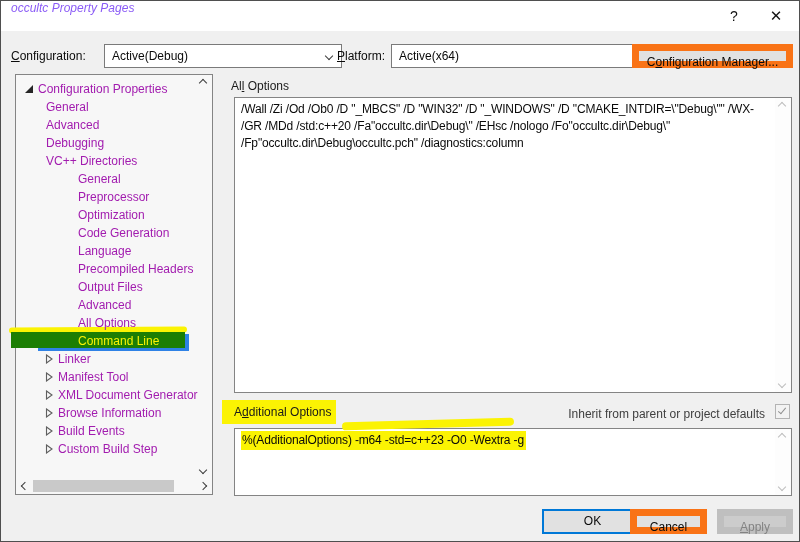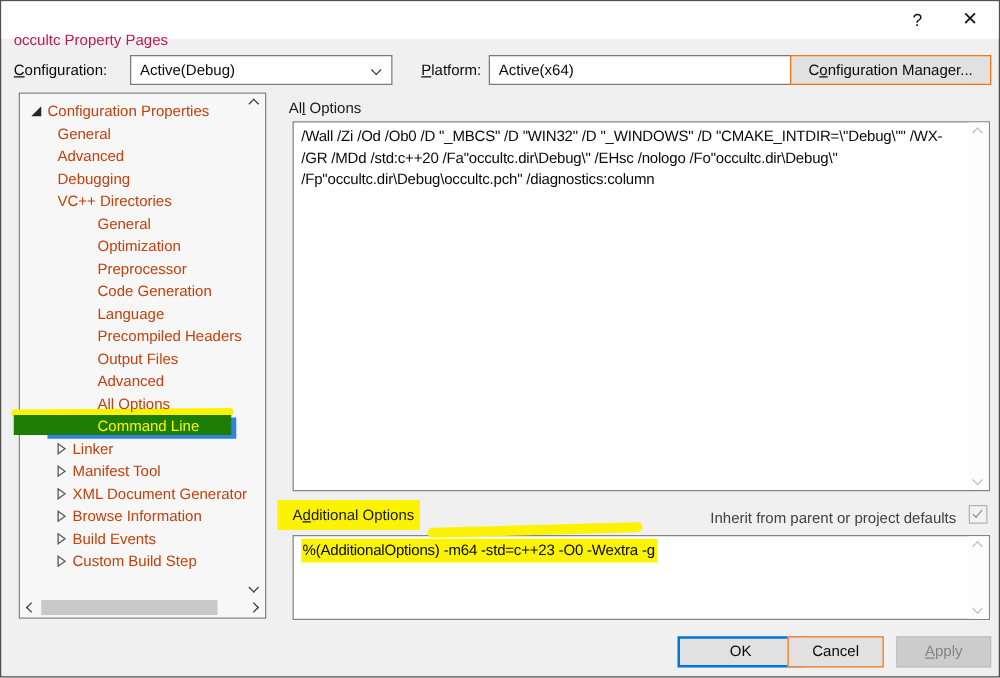--- a/index.html
+++ b/index.html
@@ -7,54 +7,54 @@
   body {
     font-family:"Liberation Sans","DejaVu Sans",sans-serif;
     font-size:12px; color:#1a1a1a; background:#ffffff;
   }
   #dialog {
     position:relative; width:800px; height:542px;
     background:#f0f0f0; border:1px solid #4f4f4f; overflow:hidden;
   }
   
   #titlebar { position:absolute; left:0; top:0; width:100%; height:30px; background:#ffffff; }
-  #title-text { position:absolute; left:10px; top:24px; color:#be185d; }
+  #title-text { position:absolute; left:10px; top:0; color:#8b5cf6;font-style:italic; }
   .title-btn { position:absolute; top:0; height:30px; width:34px; text-align:center;
     line-height:30px; font-size:14px; color:#111; cursor:default; }
   #help-btn { right:48px; }
   #close-btn { right:6px; font-size:15px; }
   
   .lbl { position:absolute; color:#0a0a0a; }
   .accel { text-decoration:underline; }
   .combo {
     position:absolute; height:24px; background:#fff; border:1px solid #7a7a7a;
     line-height:22px; padding-left:7px; color:#0a0a0a;
   }
   .combo .chev { position:absolute; right:9px; top:8px; }
   .chev { display:inline-block; width:6px; height:6px;
     border-right:1.4px solid #3c3c3c; border-bottom:1.4px solid #3c3c3c; }
   .chev.up   { transform:rotate(-135deg); }
   .chev.down { transform:rotate(45deg); }
   .chev.left { transform:rotate(135deg); }
   .chev.right{ transform:rotate(-45deg); }
   .chev.lite { border-color:#bdbdbd; }
   .btn {
-    position:absolute; height:25px; background:#e1e1e1; border:1px solid #f97316;
+    position:absolute; height:25px; background:#e1e1e1; border:7px solid #f97316;
     text-align:center; line-height:22px; color:#0a0a0a; cursor:default;
   }
   
   #tree-panel {
     position:absolute; left:14px; top:73px; width:198px; height:421px;
     background:#f7f7f7; border:1px solid #848484;
   }
   #tree-rows { position:absolute; left:0; top:5px; right:17px; bottom:16px; overflow:visible; }
   .tree-row { position:relative; height:18px; line-height:18px; white-space:nowrap; }
   .tree-row .row-inner { position:relative; z-index:3; display:inline-flex; align-items:center; height:18px; }
   .expander { display:inline-flex; width:10px; justify-content:center; margin-right:4px; }
-  .tree-label { color:#c2410c; }
+  .tree-label { color:#a21caf; }
   .hl-yellow-box { background:#fbf303; padding:1px 3px 2px 1px; display:inline-flex; align-items:center; }
   
   .dec { position:absolute; z-index:1; }
   .dec-blue  { left:22px; right:6px; top:2px; height:17px; background:#2f82e6; }
   .dec-green { left:-5px; right:10px; top:0px; height:16px; background:#1c7e04; z-index:2; }
   .dec-ystreak { left:-7px; right:8px; top:-5px; height:6px; background:#fbf303; border-radius:3px; z-index:2; transform:rotate(-0.4deg); }
   .sel-label { color:#fbf303; }
   
   #tree-vscroll { position:absolute; top:0; right:0; width:16px; bottom:16px; }
   #tree-vscroll .chev { position:absolute; left:4px; }
@@ -95,21 +95,21 @@
 
 <div id="dialog">
 
   <div id="titlebar">
     <span id="title-text">occultc Property Pages</span>
     <span id="help-btn" class="title-btn">?</span>
     <span id="close-btn" class="title-btn">✕</span>
   </div>
 
   <span class="lbl" style="left:10px; top:48px;"><span></span><span class="accel">C</span><span>onfiguration:</span></span>
-  <div class="combo" style="left:103px; top:43px; width:210px;">
+  <div class="combo" style="left:103px; top:43px; width:238px;">
     <span>Active(Debug)</span>
     <span class="chev down"></span>
   </div>
   <span class="lbl" style="left:336px; top:48px;"><span></span><span class="accel">P</span><span>latform:</span></span>
   <div class="combo" style="left:390px; top:43px; width:261px;">
     <span>Active(x64)</span>
     <span class="chev down"></span>
   </div>
   <div class="btn" style="left:631px; top:43px; width:161px; height:24px;"><span>C</span><span class="accel">o</span><span>nfiguration Manager...</span></div>
 
@@ -132,24 +132,24 @@
         <div class="tree-row"><span class="row-inner" style="padding-left: 30px;">
             <span class="tree-label">Debugging</span>
           </span></div>
         <div class="tree-row"><span class="row-inner" style="padding-left: 30px; justify-content: flex-end;">
             <span class="tree-label">VC++ Directories</span>
           </span></div>
         <div class="tree-row"><span class="row-inner" style="padding-left: 62px;">
             <span class="tree-label">General</span>
           </span></div>
         <div class="tree-row"><span class="row-inner" style="padding-left: 62px;">
+            <span class="tree-label">Preprocessor</span>
+          </span></div>
+        <div class="tree-row"><span class="row-inner" style="padding-left: 62px;">
             <span class="tree-label">Optimization</span>
-          </span></div>
-        <div class="tree-row"><span class="row-inner" style="padding-left: 62px;">
-            <span class="tree-label">Preprocessor</span>
           </span></div>
         <div class="tree-row"><span class="row-inner" style="padding-left: 62px;">
             <span class="tree-label">Code Generation</span>
           </span></div>
         <div class="tree-row"><span class="row-inner" style="padding-left: 62px;">
             <span class="tree-label">Language</span>
           </span></div>
         <div class="tree-row"><span class="row-inner" style="padding-left: 62px;">
             <span class="tree-label">Precompiled Headers</span>
           </span></div>

